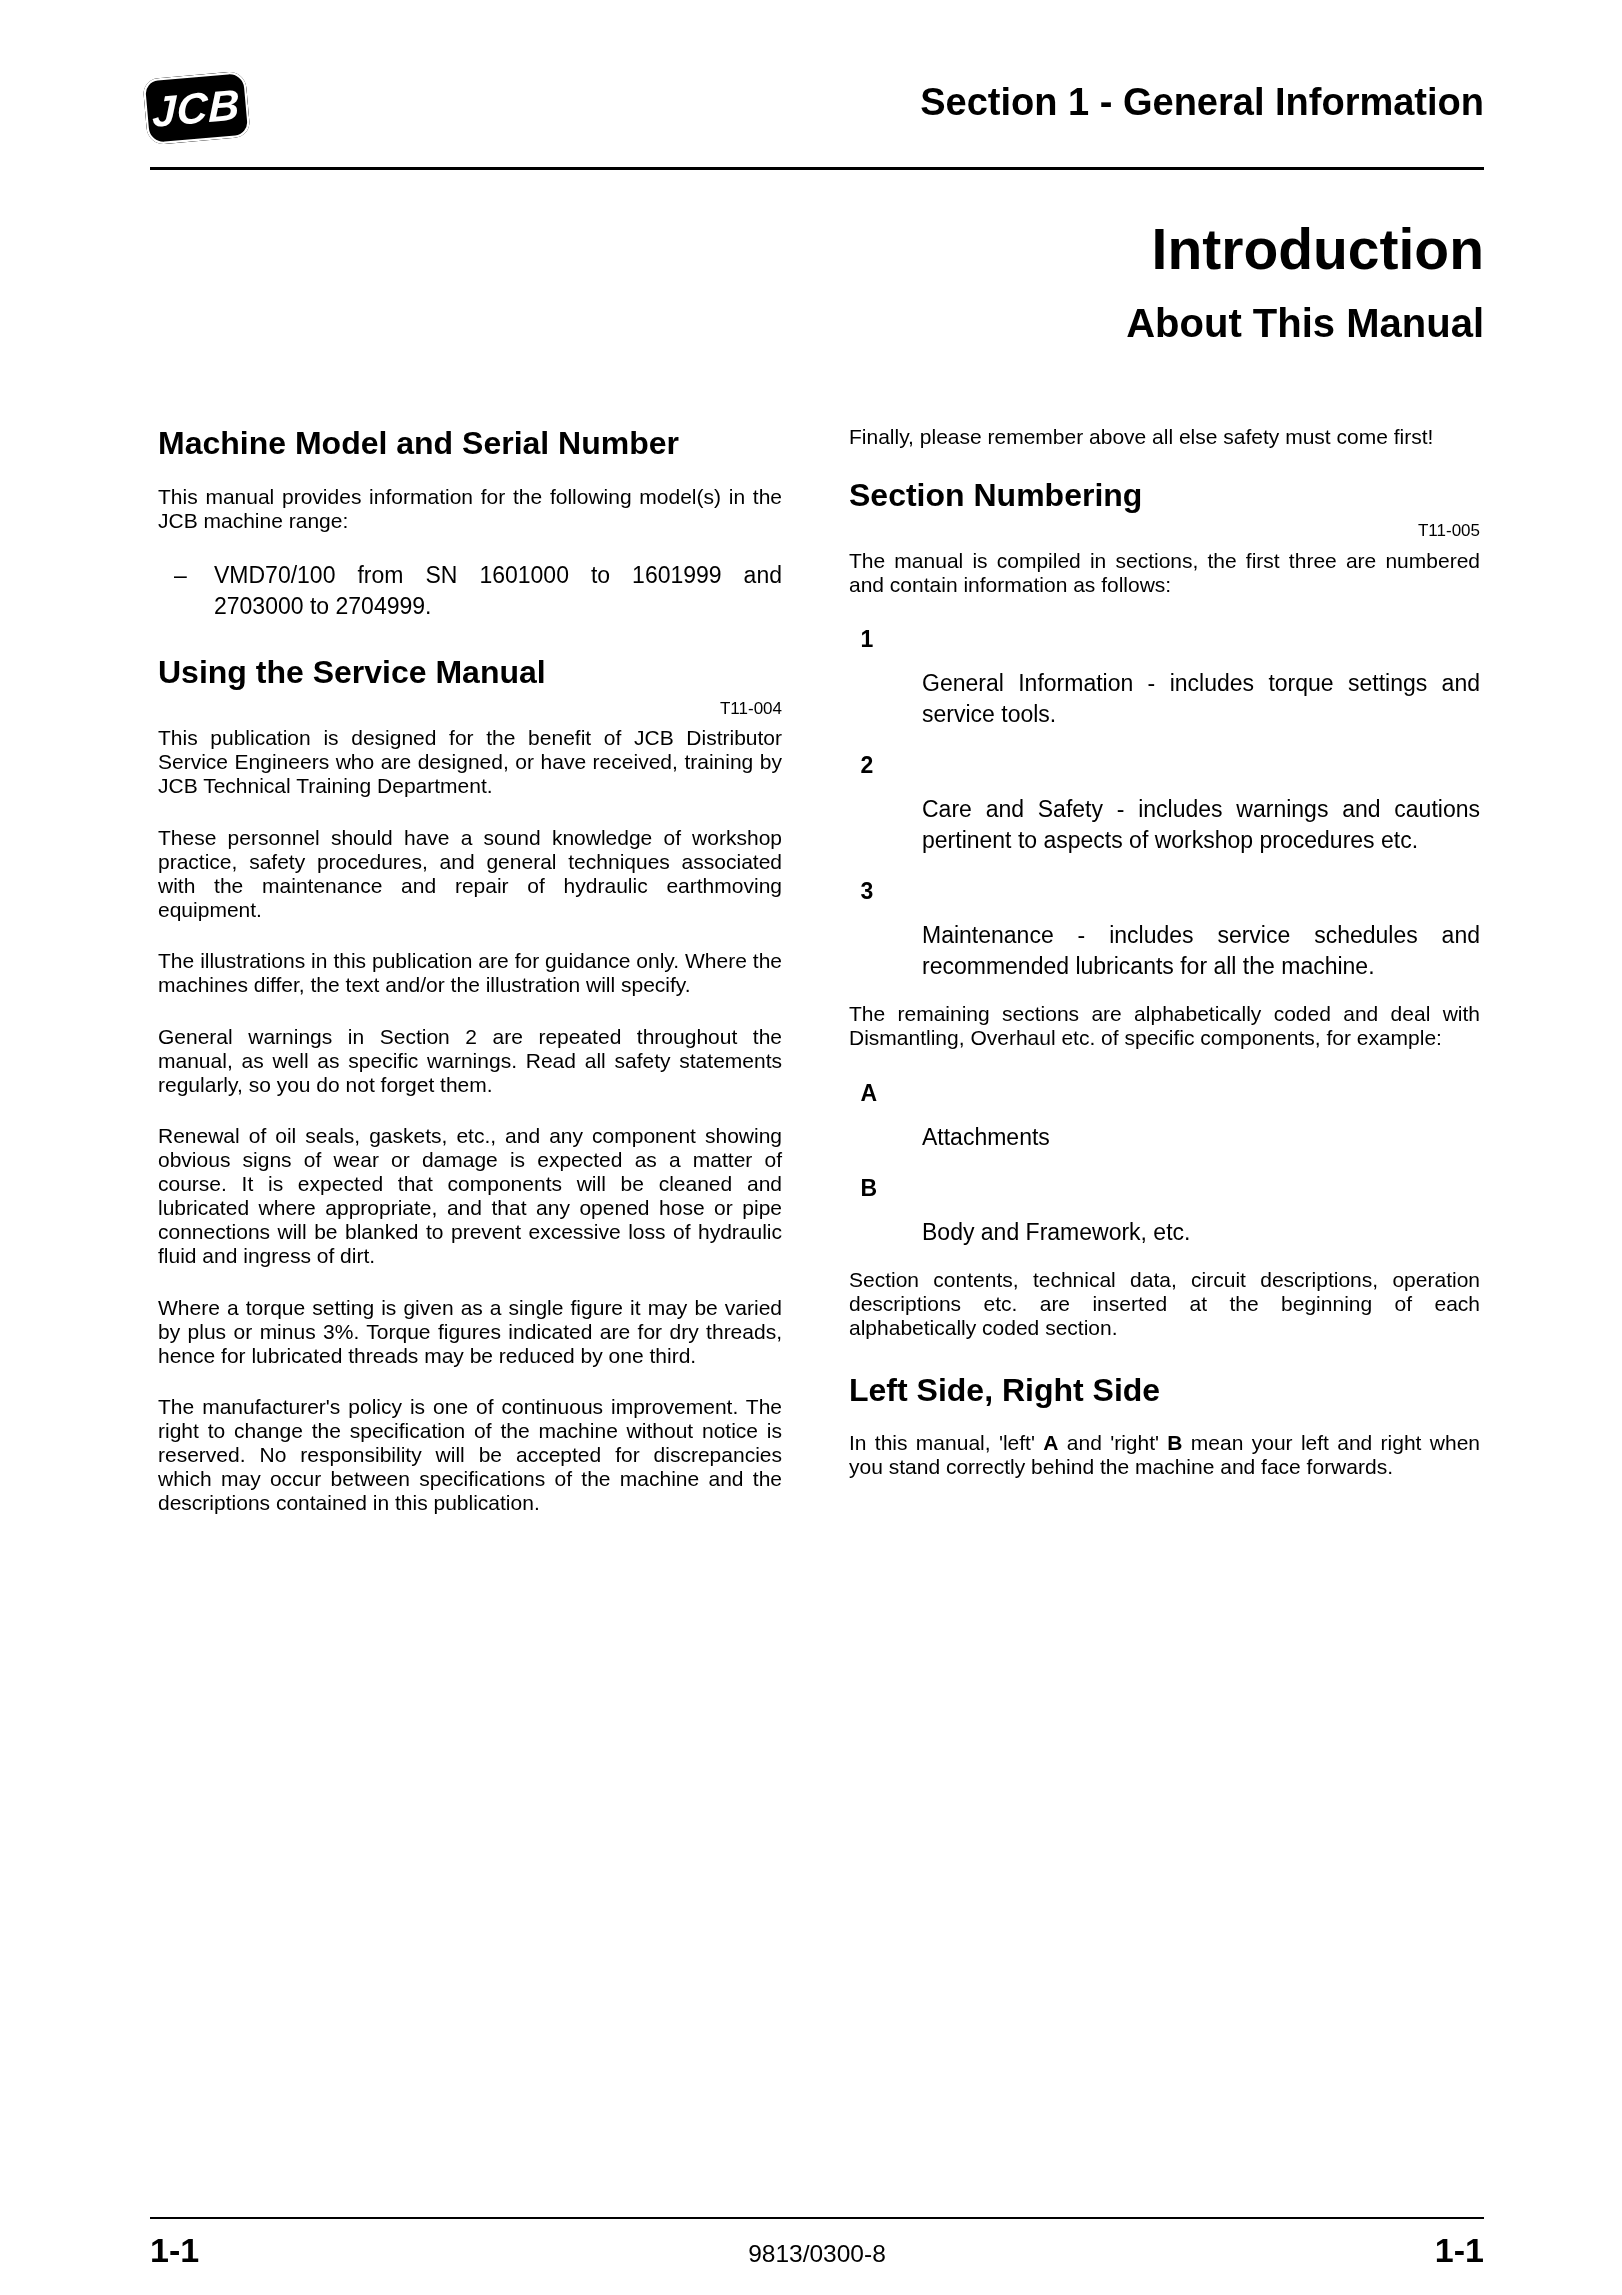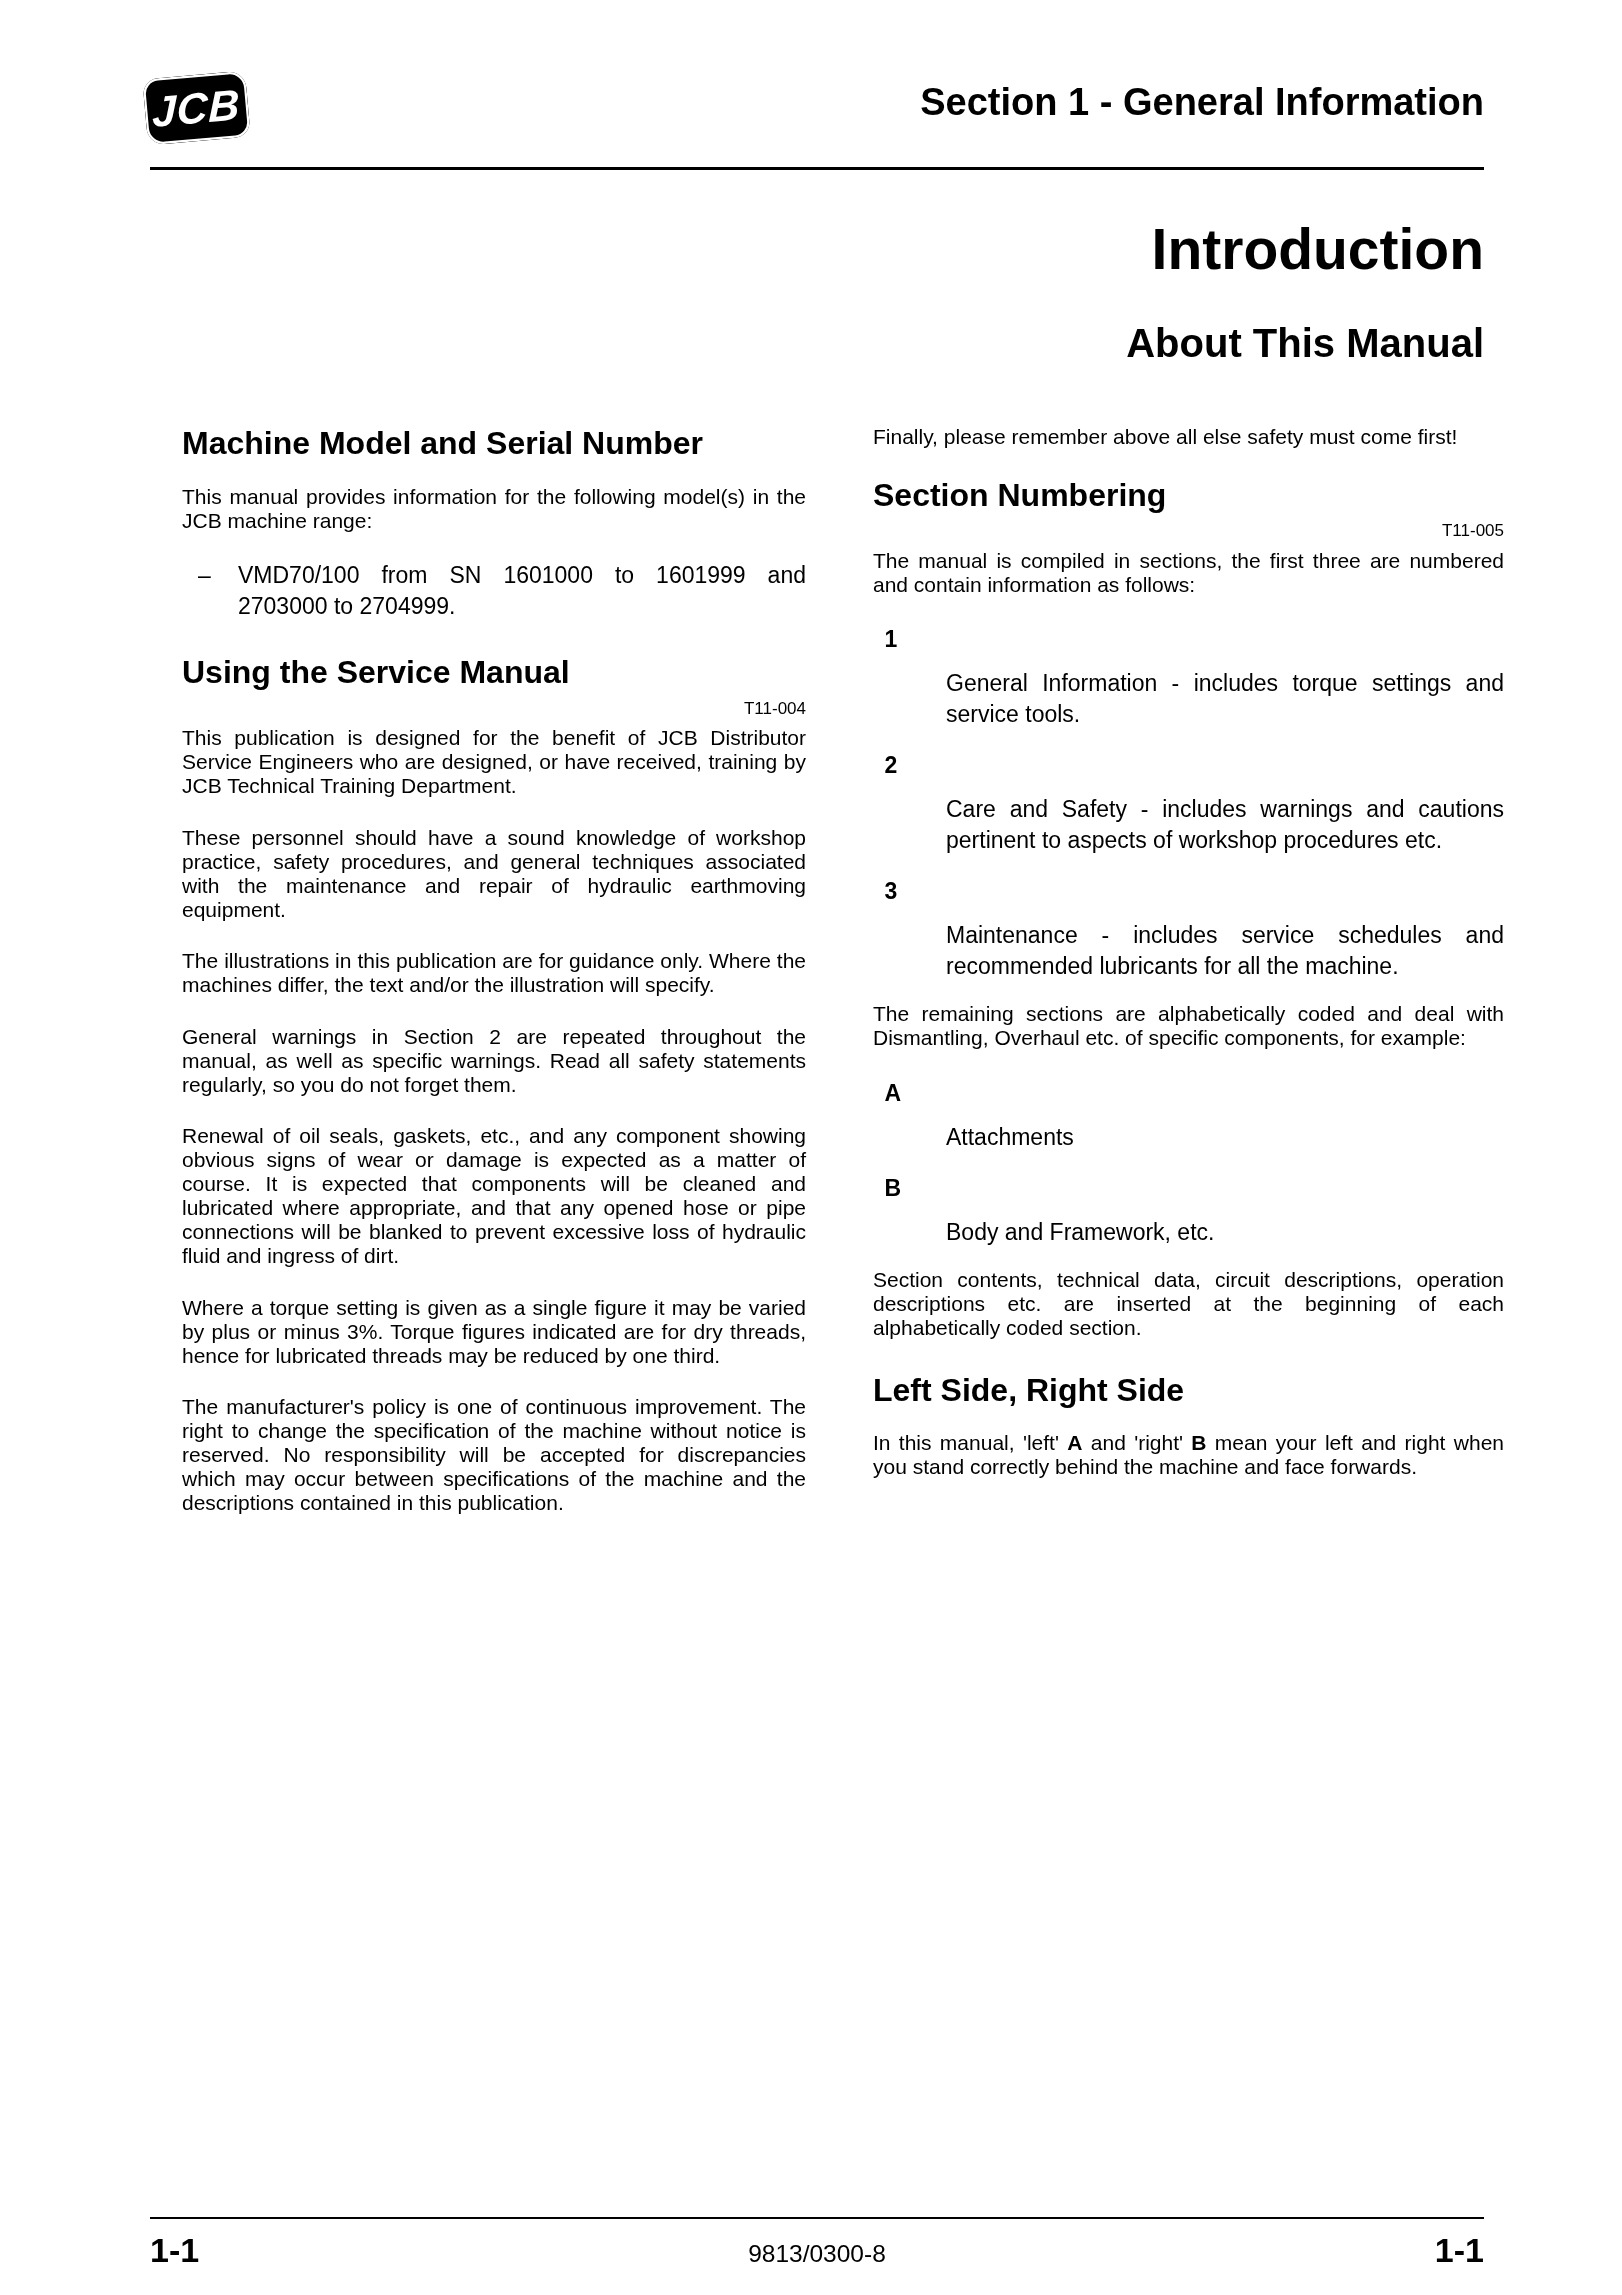--- a/index.html
+++ b/index.html
@@ -61,33 +61,33 @@
 
   
   .title-block {
     position: absolute;
     top: 218px;
     left: 150px;
     width: 1334px;
     text-align: right;
   }
   .doc-title { font-size: 57px; font-weight: bold; line-height: 1.1; }
-  .doc-subtitle { font-size: 40px; font-weight: bold; margin-top: 40px; }
+  .doc-subtitle { font-size: 40px; font-weight: bold; margin-top: 20px; }
 
   
   .columns {
     position: absolute;
     top: 425px;
     left: 158px;
     width: 1321px;
     display: flex;
     gap: 67px;
   }
   .col { flex: none; }
-  .col-left  { width: 624px; margin-left: 24px; }
+  .col-left  { width: 624px; }
   .col-right { width: 631px; }
 
   .col p {
     margin: 0 0 27.5px 0;
     font-size: 21px;
     line-height: 24px;
     text-align: justify;
   }
   h2.sec {
     font-size: 32px;

